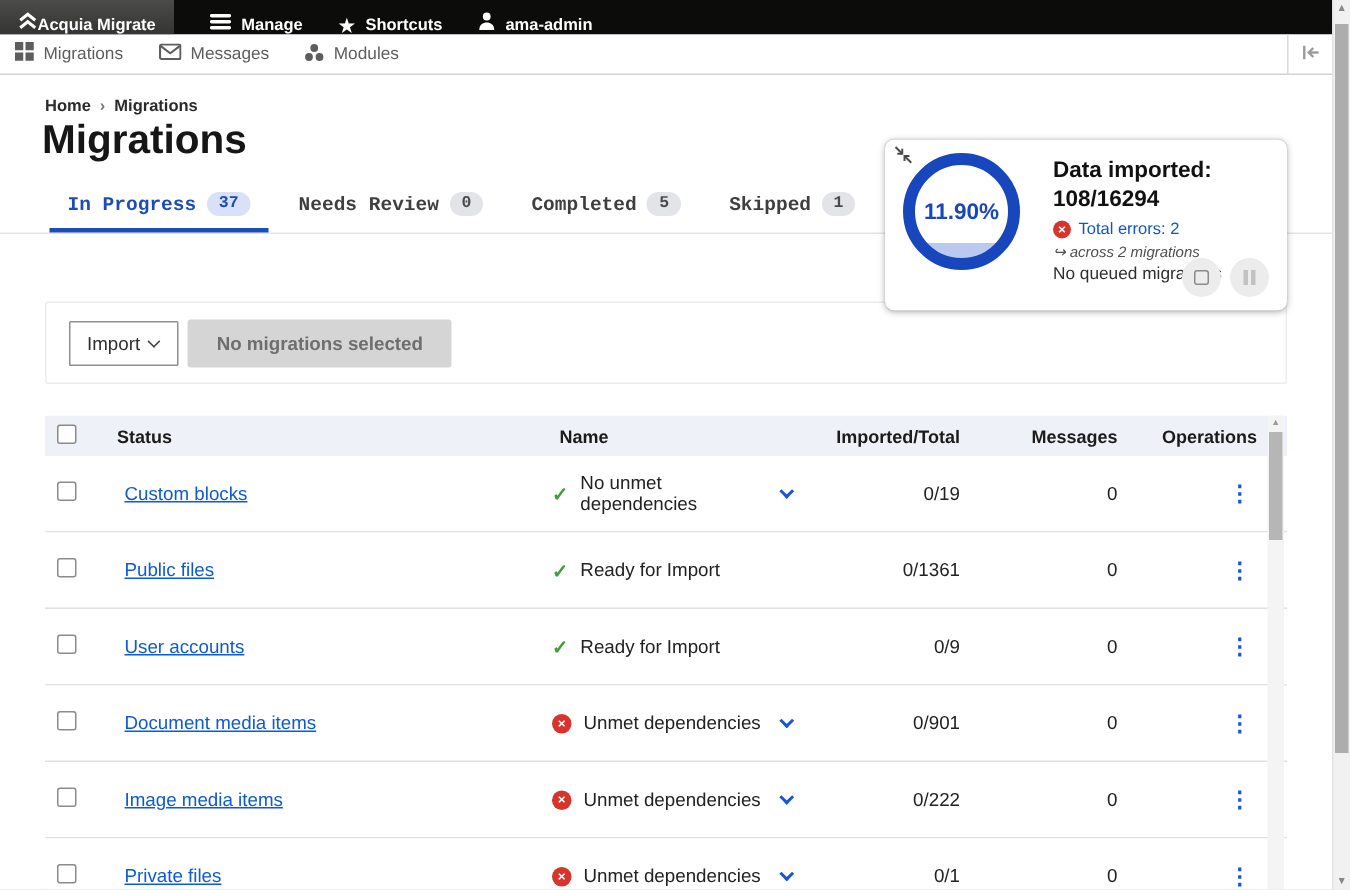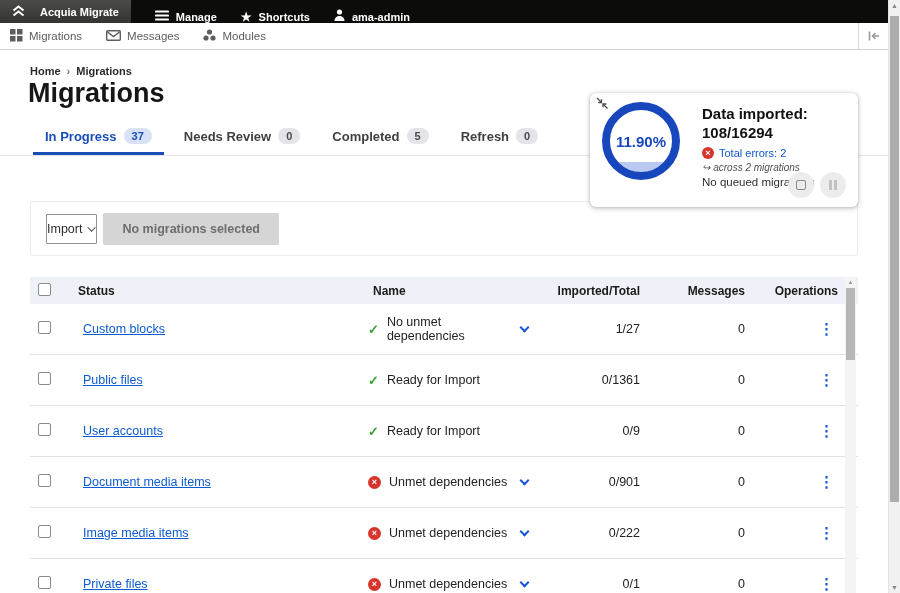--- a/index.html
+++ b/index.html
@@ -3,21 +3,21 @@
 <meta charset="utf-8">
 <style>
   * { margin:0; padding:0; box-sizing:border-box; }
   html,body { background:#dedede; }
   .screen { position:relative; width:900px; height:593px; overflow:hidden; background:#fff;
             font-family:"Liberation Sans", sans-serif; }
 
   
   .topbar { position:absolute; left:0; top:0; width:888px; height:23px; background:#0c0c0b;
             display:flex; align-items:stretch; }
-  .brand { display:flex; align-items:center; gap:15px; padding:0 12px;
+  .brand { display:flex; align-items:flex-end; gap:0; padding:0 12px;
            background:linear-gradient(#4b4b48,#343432); color:#fff; font-size:11px; font-weight:bold; cursor:pointer; }
   .topbar-item { display:flex; align-items:flex-end; gap:7px; color:#fff; font-size:11px; font-weight:bold;
                  margin-left:24px; cursor:pointer; }
   .star-glyph { font-size:12px; line-height:1; color:#fff; }
 
   
   .toolbar { position:absolute; left:0; top:23px; width:888px; height:27px; background:#fff;
              border-bottom:1px solid #d2d2d2; display:flex; align-items:center; }
   .tool-item { display:flex; align-items:center; gap:6px; color:#5d5d5d; font-size:11.5px;
                margin-left:24px; cursor:pointer; }
@@ -30,21 +30,21 @@
   .breadcrumb { position:absolute; left:30px; top:65px; font-size:11px; font-weight:bold; color:#2a2a2a; }
   .breadcrumb .sep { color:#777; margin:0 6px; font-weight:bold; }
   .breadcrumb a { color:#2a2a2a; text-decoration:none; cursor:pointer; }
   .page-title { position:absolute; left:28px; top:78px; font-size:27px; font-weight:bold; color:#161616; }
 
   
   .tabs-row { position:absolute; left:0; top:122px; width:888px; height:34px;
               border-bottom:1px solid #e4e4e4; display:flex; align-items:flex-end;
               padding-left:33px; gap:8px; }
   .tab { display:flex; align-items:center; gap:7px; padding:0 12px 8px; font-size:13px; font-weight:bold;
-         color:#3f3f3f; border-bottom:3px solid transparent; cursor:pointer; white-space:nowrap; }
+         color:#3f3f3f; border-bottom:3px solid transparent; cursor:pointer; white-space:nowrap;font-family:Liberation Mono, monospace; }
   .tab.active { color:#1b4db8; border-bottom-color:#1b4db8; }
   .tab-badge { background:#e3e4e8; color:#4a4a4a; font-size:11px; font-weight:bold;
                border-radius:10px; padding:2px 8px; }
   .tab.active .tab-badge { background:#d8e1f8; color:#1b4db8; }
 
   
   .float-card { position:absolute; left:590px; top:93px; width:268px; height:114px; background:#fff;
                 border-radius:6px; box-shadow:0 1px 5px rgba(0,0,0,.3), 0 0 1px rgba(0,0,0,.2); z-index:20; }
   .resize-icon { position:absolute; left:6px; top:4px; }
   .pcircle { position:absolute; left:12px; top:9px; width:78px; height:78px; border:8px solid #1746bd;
@@ -64,21 +64,21 @@
           align-items:center; justify-content:center; cursor:pointer; border:none; }
   .stop-ico { width:10px; height:10px; border:1.5px solid #8a8a8a; border-radius:2px; }
   .pause-ico { display:flex; gap:2px; }
   .pause-ico i { width:3px; height:10px; background:#c2c2c2; }
 
   
   .filter-panel { position:absolute; left:30px; top:201px; width:828px; height:55px; background:#fff;
                   border:1px solid #ececec; border-radius:2px; display:flex; align-items:center;
                   padding-left:15px; }
   .import-btn { display:flex; align-items:center; gap:8px; border:1px solid #8f8f8f; background:#fff;
-                border-radius:1px; padding:7px 0; font-size:12.5px; color:#2f2f2f; cursor:pointer;
+                border-radius:1px; padding:7px 11px; font-size:12.5px; color:#2f2f2f; cursor:pointer;
                 font-family:inherit; }
   .chev-sm { width:6px; height:6px; border-left:1.5px solid #444; border-bottom:1.5px solid #444;
              transform:rotate(-45deg) translateY(-2px); display:inline-block; }
   .selected-btn { background:#d5d5d5; color:#6e6e6e; font-weight:bold; font-size:12.5px;
                   padding:9px 19px; border-radius:2px; margin-left:6px; border:none; font-family:inherit; }
   .filter-input { margin-left:33px; width:185px; padding:7px 10px; border:1px solid #9a9a9a;
                   border-radius:2px; font-size:12.5px; color:#333; font-family:inherit; }
   .filter-input::placeholder { color:#8f8f8f; }
 
   
@@ -216,20 +216,24 @@
       </div>
       <div class="tab">
         <span class="tab-label">Needs Review</span>
         <span class="tab-badge">0</span>
       </div>
       <div class="tab">
         <span class="tab-label">Completed</span>
         <span class="tab-badge">5</span>
       </div>
       <div class="tab">
+        <span class="tab-label">Skipped</span>
+        <span class="tab-badge">1</span>
+      </div>
+      <div class="tab">
         <span class="tab-label">Refresh</span>
         <span class="tab-badge">0</span>
       </div>
     </div>
 
   <div class="float-card">
     <span class="resize-icon">
       <svg width="14" height="14" viewBox="0 0 14 14">
           <g stroke="#4a4a4a" stroke-width="1.3" fill="none">
             <path d="M1 1 L5.5 5.5"></path>
@@ -289,21 +293,21 @@
         <div class="trow">
           <div class="cell c-check"><span class="cbox"></span></div>
           <div class="cell c-name"><a class="mig-link">Custom blocks</a></div>
           <div class="cell c-status">
             <span class="icon-ok">✓</span>
             <span class="status-text">No unmet dependencies</span>
             <span class="chev-wrap">
               <i class="chev"></i>
             </span>
           </div>
-          <div class="cell c-imported">1/27</div>
+          <div class="cell c-imported">0/19</div>
           <div class="cell c-messages">0</div>
           <div class="cell c-operations"><span class="kebab">⋮</span></div>
         </div>
         <div class="trow">
           <div class="cell c-check"><span class="cbox"></span></div>
           <div class="cell c-name"><a class="mig-link">Public files</a></div>
           <div class="cell c-status">
             <span class="icon-ok">✓</span>
             <span class="status-text">Ready for Import</span>
           </div>

